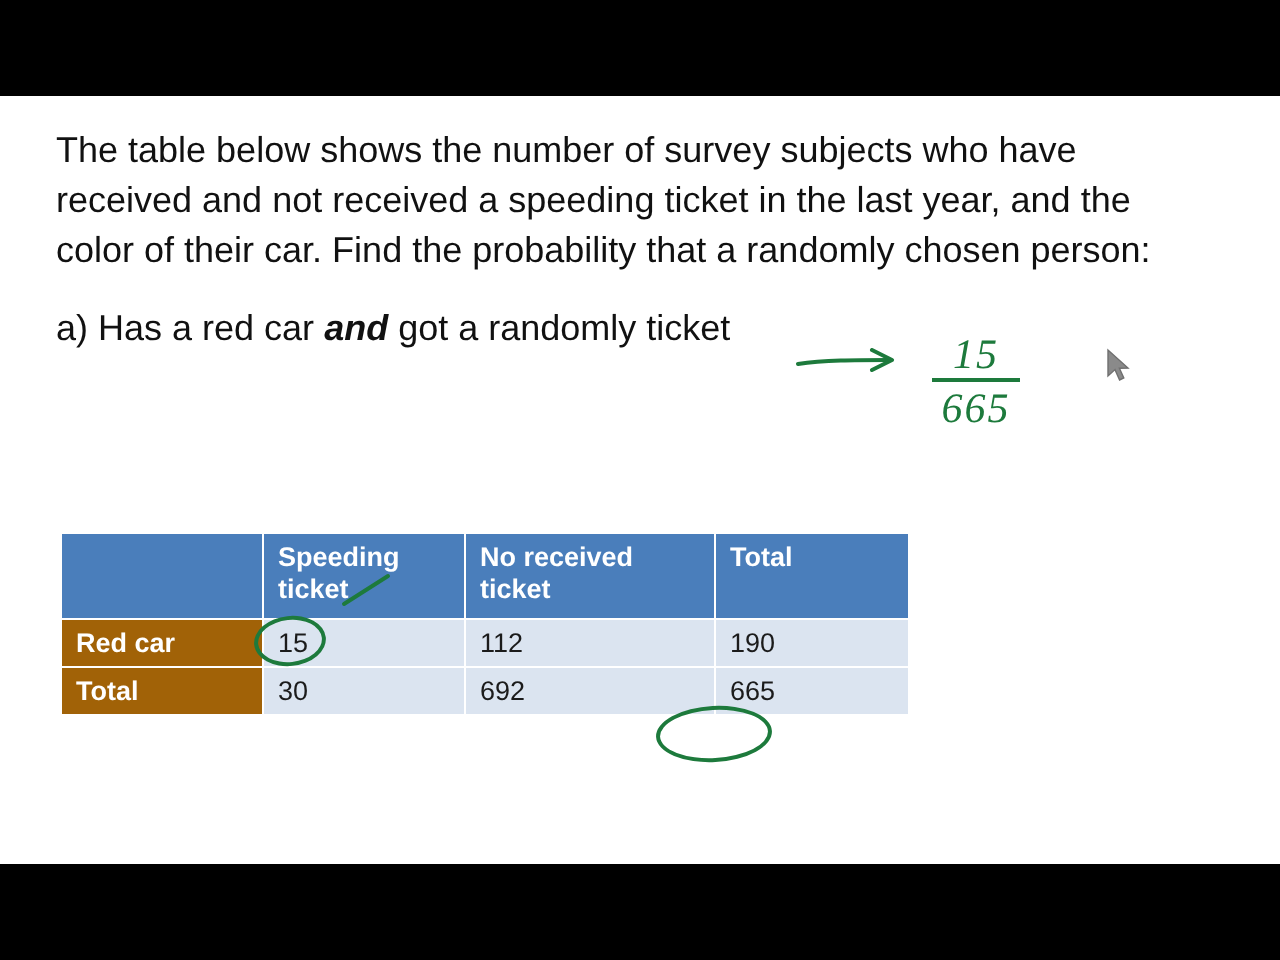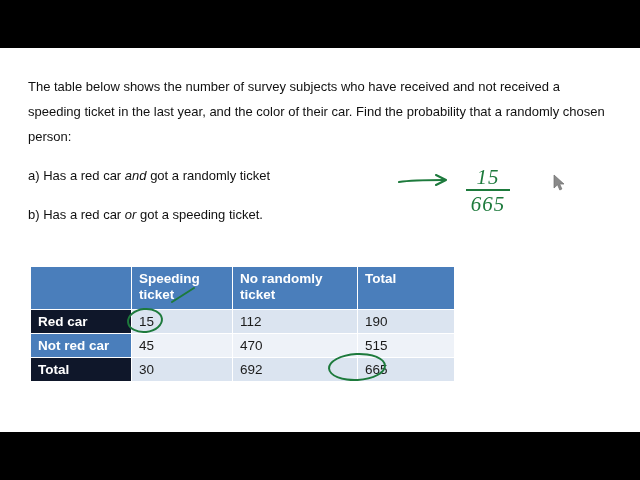--- a/index.html
+++ b/index.html
@@ -22,33 +22,33 @@
   .slide {
     position: relative;
     width: 640px;
     height: 384px;
     background: #ffffff;
     overflow: hidden;
   }
   .prose {
     position: absolute;
     left: 28px;
-    top: 26px;
+    top: 15px;
     width: 580px;
-    font-size: 13px;
+    font-size: 18px;
     line-height: 25px;
     color: #111;
   }
   .prose p {
     margin: 0 0 0 0;
   }
   .qline {
     margin-top: 14px !important;
   }
-  .italic { font-style: italic; }
+  .italic { font-style: italic; font-weight: bold; }
 
   
   .ink {
     position: absolute;
     color: #1d7a3c;
     font-family: "Liberation Serif", serif;
     pointer-events: none;
   }
   .ink-frac {
     left: 466px;
@@ -106,21 +106,21 @@
   .tbl thead th.corner { background: #4a7ebb; }
   .tbl tbody th {
     background: #4a7ebb;
     color: #ffffff;
     font-weight: bold;
     text-align: left;
     white-space: nowrap;
   }
   .tbl tbody tr.alt td { background: #dbe4f0; }
   .tbl tbody tr td { background: #eef2f8; }
-  .tbl tbody tr.alt th { background: #0f172a; }
+  .tbl tbody tr.alt th { background: #a16207; }
   .col-head { width: 86px; }
   .col-a { width: 86px; }
   .col-b { width: 110px; }
   .col-c { width: 82px; }
 
   .circle-ink {
     position: absolute;
     border: 2px solid #1d7a3c;
     border-radius: 50%;
     pointer-events: none;
@@ -150,21 +150,20 @@
 </head>
 <body>
 
 <div class="letterbox-top"></div>
 
 <div class="slide">
 
   <div class="prose">
     <p>The table below shows the number of survey subjects who have received and not received a speeding ticket in the last year, and the color of their car.  Find the probability that a randomly chosen person:</p>
     <p class="qline"><span>a) Has a red car </span><span class="italic">and</span><span> got a randomly ticket</span></p>
-    <p class="qline"><span>b) Has a red car </span><span class="italic">or</span><span> got a speeding ticket.</span></p>
   </div>
 
   <svg class="arrow-a" viewBox="0 0 52 14">
     <path d="M1 8 C14 6, 30 6, 46 6" stroke="#1d7a3c" stroke-width="2" fill="none" stroke-linecap="round"></path>
     <path d="M38 1 L48 6 L38 11" stroke="#1d7a3c" stroke-width="2" fill="none" stroke-linecap="round" stroke-linejoin="round"></path>
   </svg>
 
   <div class="ink ink-frac">
     <div>15</div>
     <div class="bar"></div>
@@ -173,37 +172,31 @@
 
   <svg class="cursor" viewBox="0 0 12 18">
     <path d="M1 1 L1 14 L4.5 10.8 L6.8 16 L8.9 15 L6.7 10.1 L11 10 Z" fill="#8a8a8a" stroke="#6f6f6f" stroke-width="0.7"></path>
   </svg>
 
   <table class="tbl">
     <thead>
       <tr>
         <th class="corner col-head"></th>
         <th class="col-a">Speeding ticket</th>
-        <th class="col-b">No randomly ticket</th>
+        <th class="col-b">No received ticket</th>
         <th class="col-c">Total</th>
       </tr>
     </thead>
     <tbody>
       <tr class="alt">
         <th>Red car</th>
         <td>15</td>
         <td>112</td>
         <td>190</td>
       </tr>
-      <tr>
-        <th>Not red car</th>
-        <td>45</td>
-        <td>470</td>
-        <td>515</td>
-      </tr>
       <tr class="alt">
         <th>Total</th>
         <td>30</td>
         <td>692</td>
         <td>665</td>
       </tr>
     </tbody>
   </table>
 
   <div class="circle-ink circle-15"></div>

